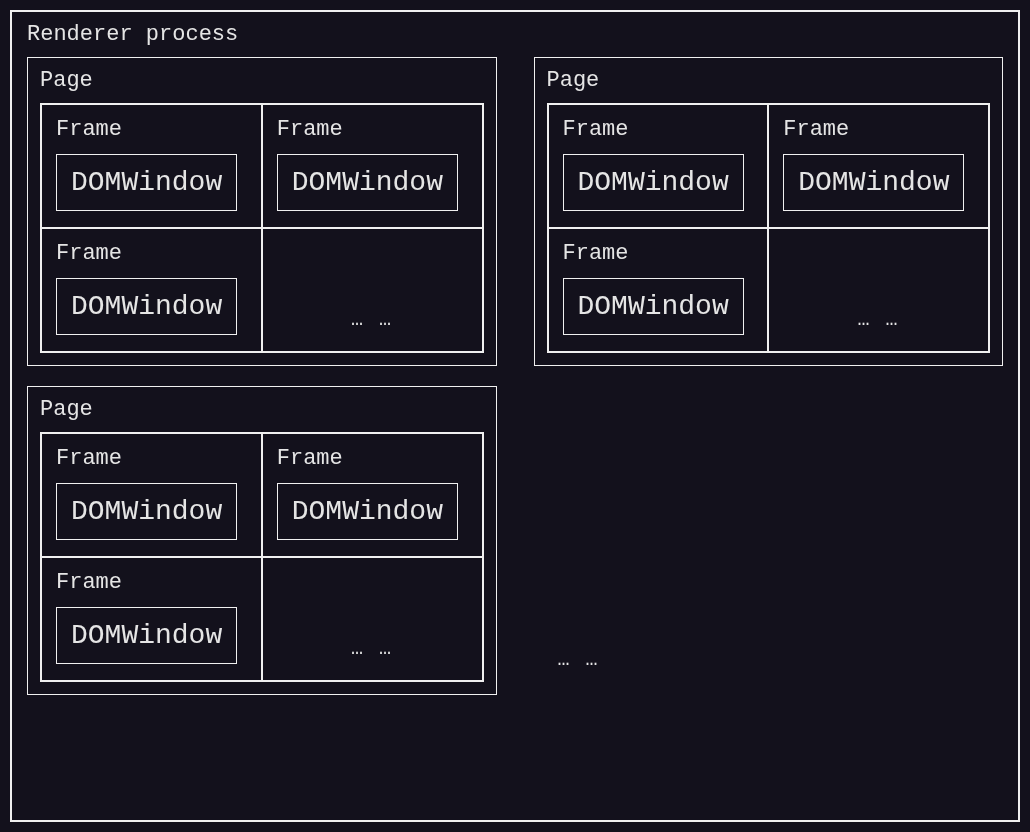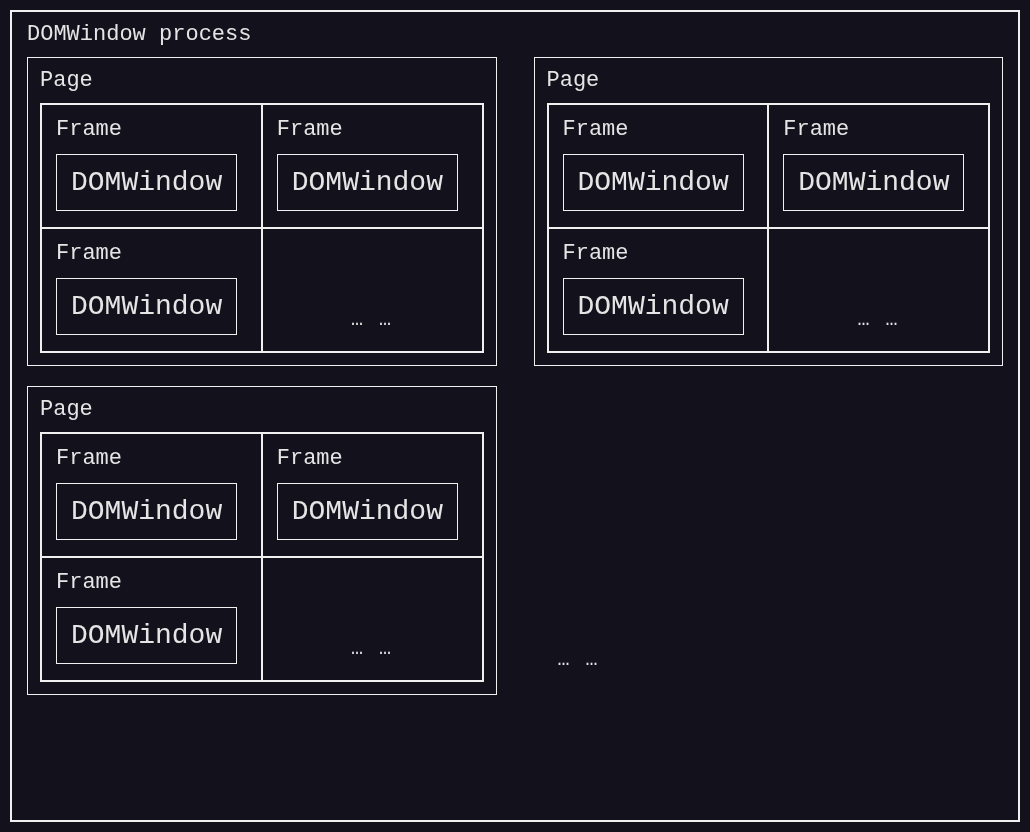--- a/index.html
+++ b/index.html
@@ -79,21 +79,21 @@
       align-items: flex-end;
       justify-content: flex-start;
       padding-left: 24px;
       padding-bottom: 24px;
     }
   </style>
 </head>
 <body>
 
 <div class="renderer-process">
-  <div class="renderer-label">DOMWindow process</div>
+  <div class="renderer-label">Renderer process</div>
   <div class="pages-grid">
 
     <div class="page-box">
       <div class="page-label">Page</div>
       <div class="frames-grid">
         <div class="frame-cell">
           <div class="frame-label">Frame</div>
           <div class="domwindow-box">
             <div class="domwindow-label">DOMWindow</div>
           </div>

